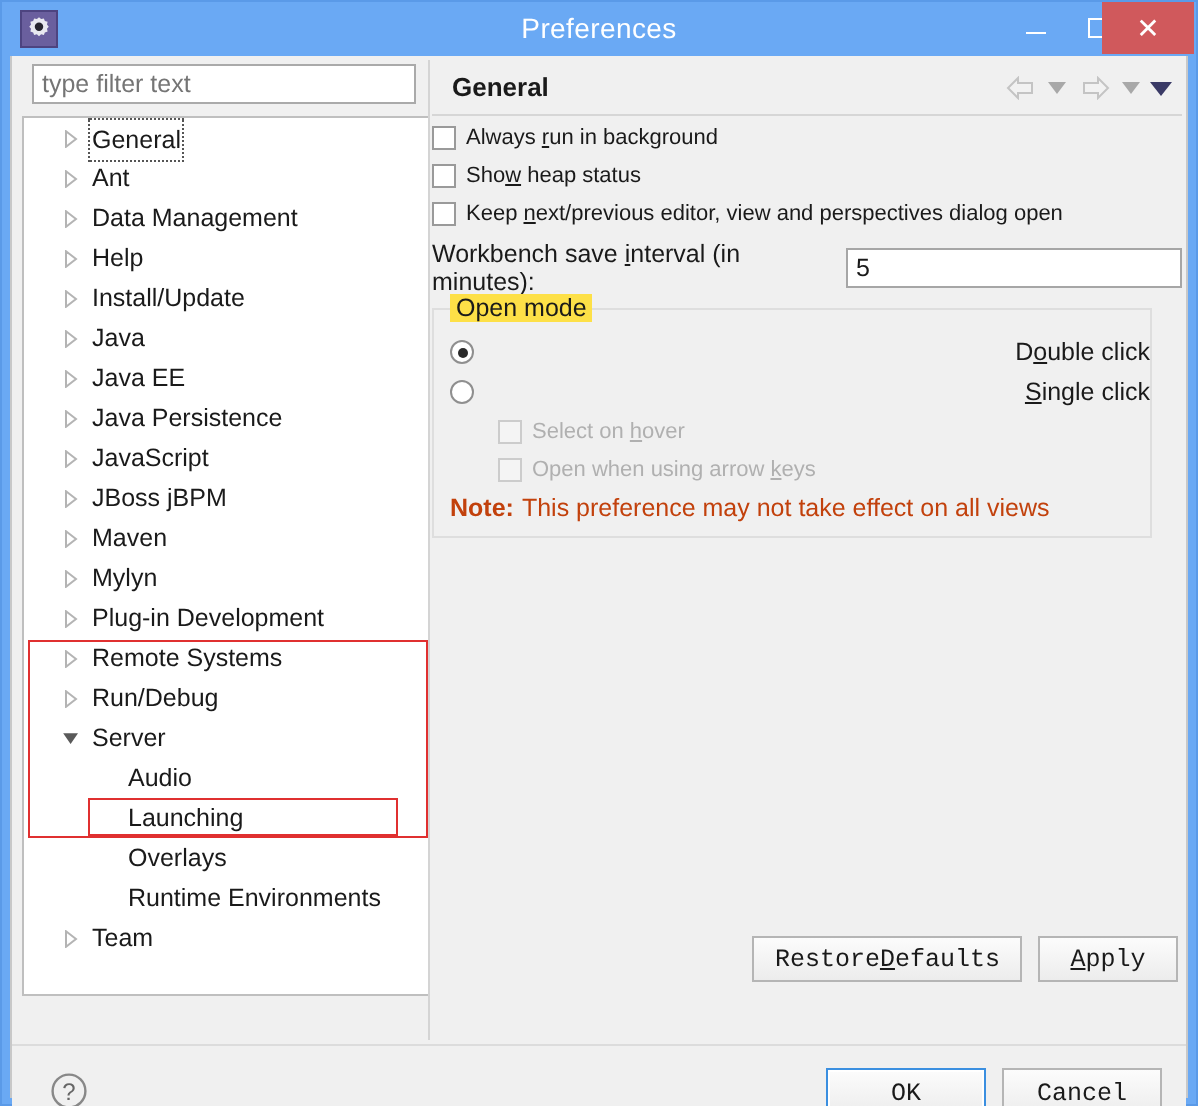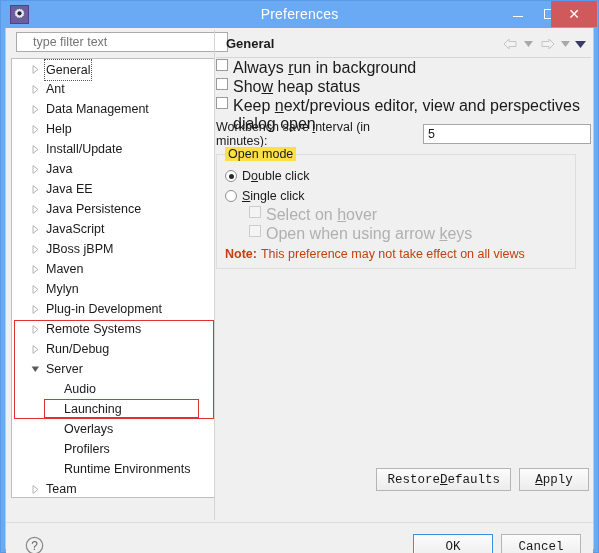--- a/index.html
+++ b/index.html
@@ -67,27 +67,27 @@
     border-top: none;
   }
 
   
   #left-pane {
     position: absolute; left: 5px; top: 4px;
     width: 199px; height: 465px;
   }
   #filter-input {
     position: absolute; left: 5px; top: 0;
-    width: 212px; height: 20px;
+    width: 192px; height: 20px;
     border: 1px solid #aaaaaa;
     background: #ffffff;
     font-family: "Liberation Sans", sans-serif;
     font-size: 12.5px;
     color: #8a8a8a;
-    padding: 0 16px;
+    padding: 0 4px;
     outline: none;
   }
   #tree-box {
     position: absolute; left: 0; top: 26px;
     width: 204px; height: 440px;
     background: #ffffff;
     border: 1px solid #bfbfbf;
     overflow: hidden;
   }
   .tnode {
@@ -162,22 +162,22 @@
   .navdrop { width: 13px; height: 20px; display: flex; align-items: center; justify-content: center; }
 
   #page-content {
     position: absolute; left: 0; top: 29px;
     width: 375px; height: 430px;
   }
 
   .chkrow {
     position: relative;
     height: 19px;
-    display: flex; 
-    font-size: 16px;
+    display: flex; align-items: center;
+    font-size: 11px;
     color: #1a1a1a;
   }
   .cbox {
     width: 12px; height: 12px;
     border: 1px solid #9a9a9a;
     background: #ffffff;
     margin-right: 5px;
     flex: 0 0 auto;
   }
   .cbox.disabled { border-color: #cccccc; background: #f4f4f4; }
@@ -216,21 +216,21 @@
     background: #fde047;
     padding: 0 3px;
     font-size: 12.5px;
     color: #1a1a1a;
   }
   #openmode-inner { padding: 11px 0 0 8px; }
   .radrow {
     position: relative;
     height: 20px;
     display: flex; align-items: center;
-    font-size: 12.5px; color: #1a1a1a;
+    font-size: 12.5px; color: #1a1a1a; justify-content: space-between;
   }
   .rbox {
     width: 12px; height: 12px;
     border: 1px solid #8f8f8f;
     border-radius: 50%;
     background: #ffffff;
     margin-right: 5px;
     flex: 0 0 auto;
     position: relative;
   }
@@ -452,24 +452,20 @@
               <span class="arrow"></span>
               <span class="tlabel">Audio</span>
             </div>
             <div class="tnode d1">
               <span class="arrow"></span>
               <span class="tlabel">Launching</span>
             </div>
             <div class="tnode d1">
               <span class="arrow"></span>
               <span class="tlabel">Overlays</span>
-            </div>
-            <div class="tnode d1">
-              <span class="arrow"></span>
-              <span class="tlabel">Profilers</span>
             </div>
             <div class="tnode d1">
               <span class="arrow"></span>
               <span class="tlabel">Runtime Environments</span>
             </div>
             <div class="tnode d0">
               <span class="arrow">
                 <svg width="7" height="9" viewBox="0 0 7 9">
                   <path d="M1 0.6 L6 4.5 L1 8.4 Z" fill="#ffffff" stroke="#b4b4b4" stroke-width="1"></path>
                 </svg>

